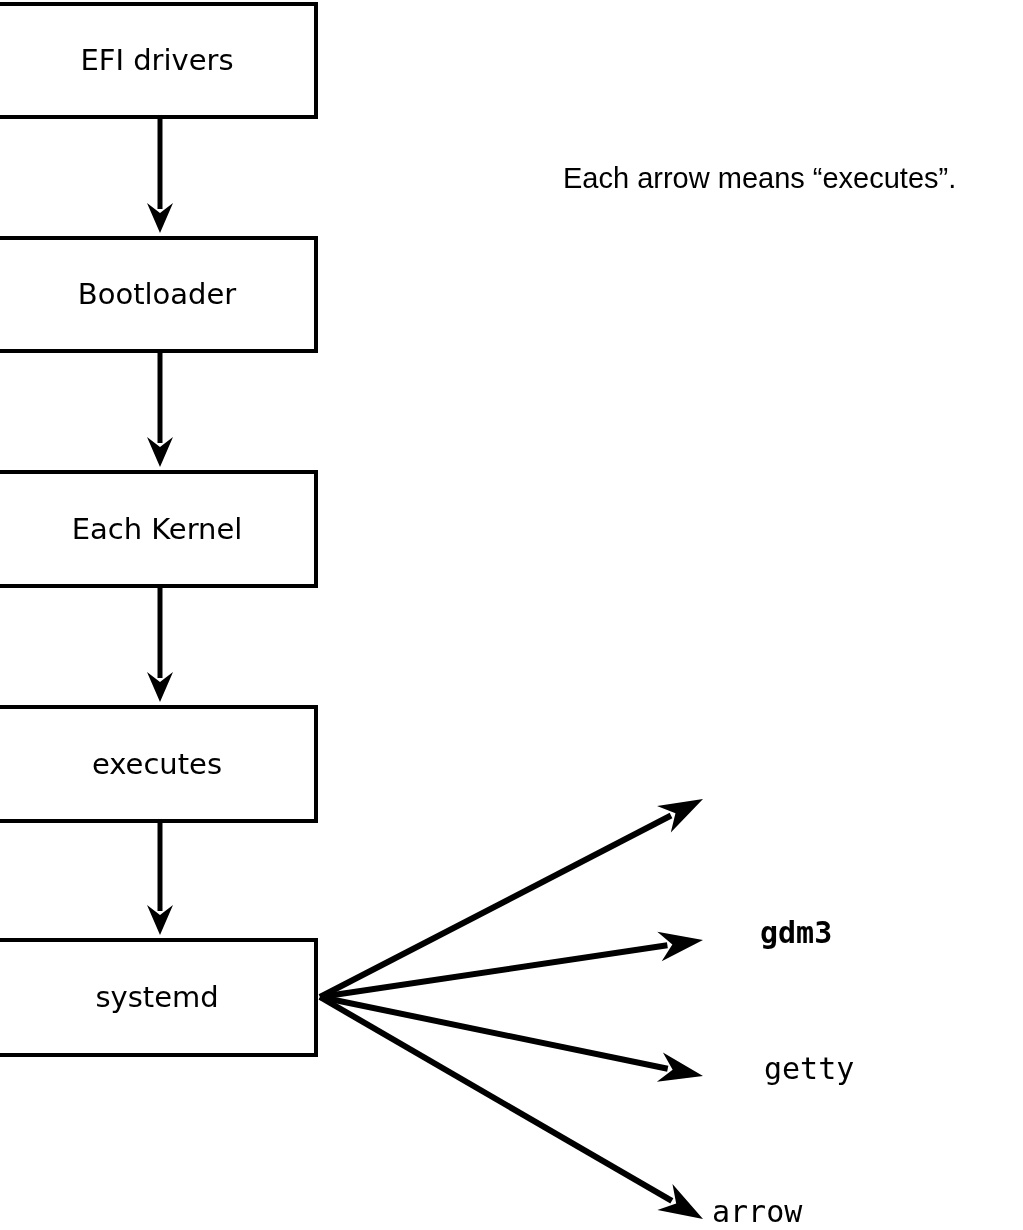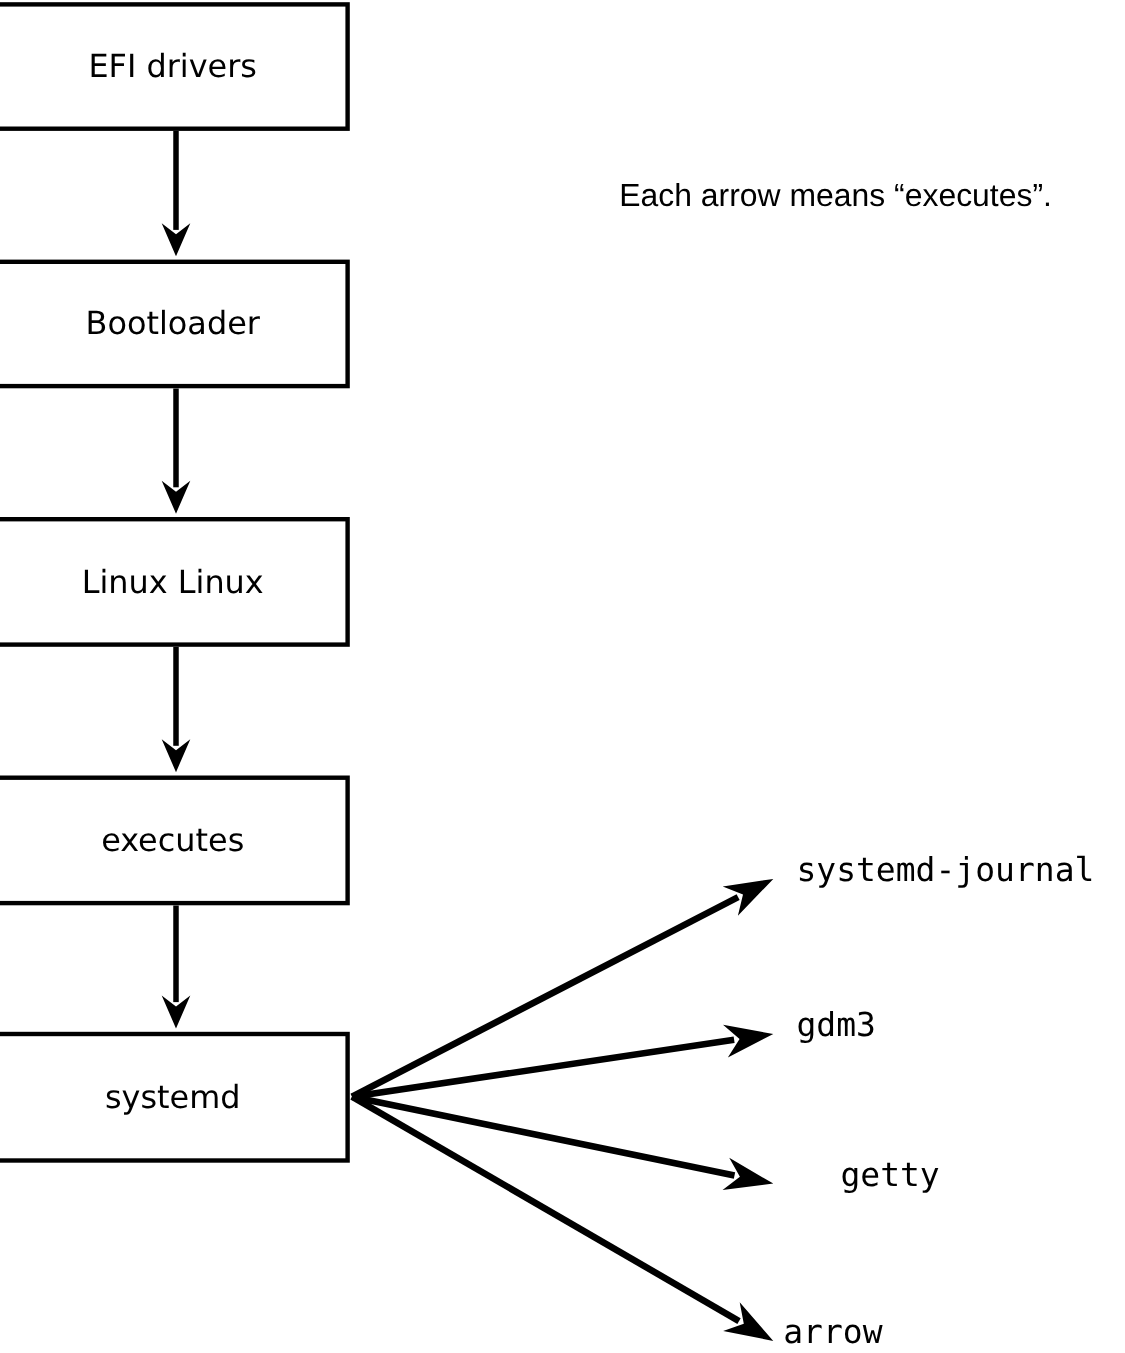--- a/index.html
+++ b/index.html
@@ -106,28 +106,27 @@
     </svg>
 
   <div class="stage" id="node-layer">
       <div class="chain-box" style="left: -4px; top: 2px; width: 322px; height: 117px;">
         <span class="chain-box-label">EFI drivers</span>
       </div>
       <div class="chain-box" style="left: -4px; top: 236px; width: 322px; height: 117px;">
         <span class="chain-box-label">Bootloader</span>
       </div>
       <div class="chain-box" style="left: -4px; top: 470px; width: 322px; height: 118px;">
-        <span class="chain-box-label">Linux Linux</span>
+        <span class="chain-box-label">Each Kernel</span>
       </div>
       <div class="chain-box" style="left: -4px; top: 705px; width: 322px; height: 118px;">
         <span class="chain-box-label">executes</span>
       </div>
       <div class="chain-box" style="left: -4px; top: 938px; width: 322px; height: 119px;">
         <span class="chain-box-label">systemd</span>
       </div>
-      <div class="service-label" style="left: 724px; top: 777px;">systemd-journal</div>
-      <div class="service-label" style="left: 724px; top: 918px;">gdm3</div>
+      <div class="service-label" style="left: 760px; top: 918px; font-weight: bold;">gdm3</div>
       <div class="service-label" style="left: 764px; top: 1054px;">getty</div>
       <div class="service-label" style="left: 712px; top: 1197px;">arrow</div>
       <div class="legend-note" style="left: 563px; top: 164px;">Each arrow means “executes”.</div>
     </div>
 
 </div>
 
 </body></html>

